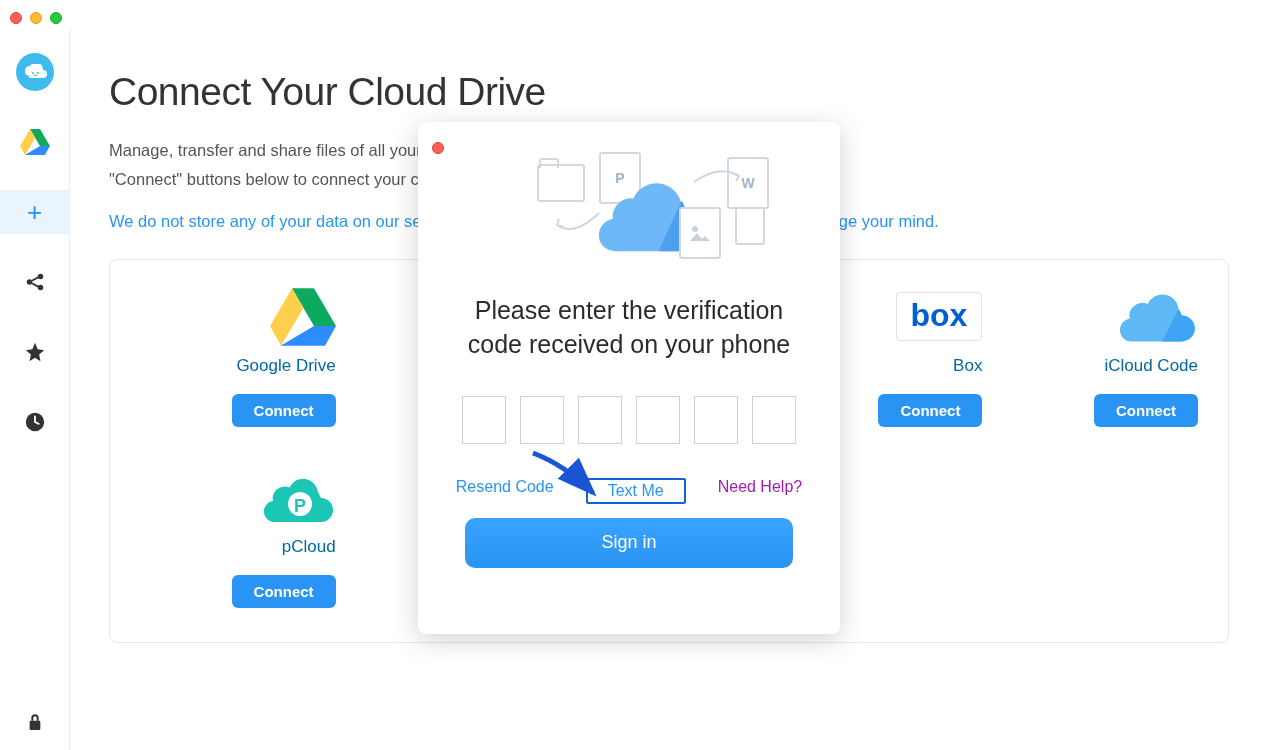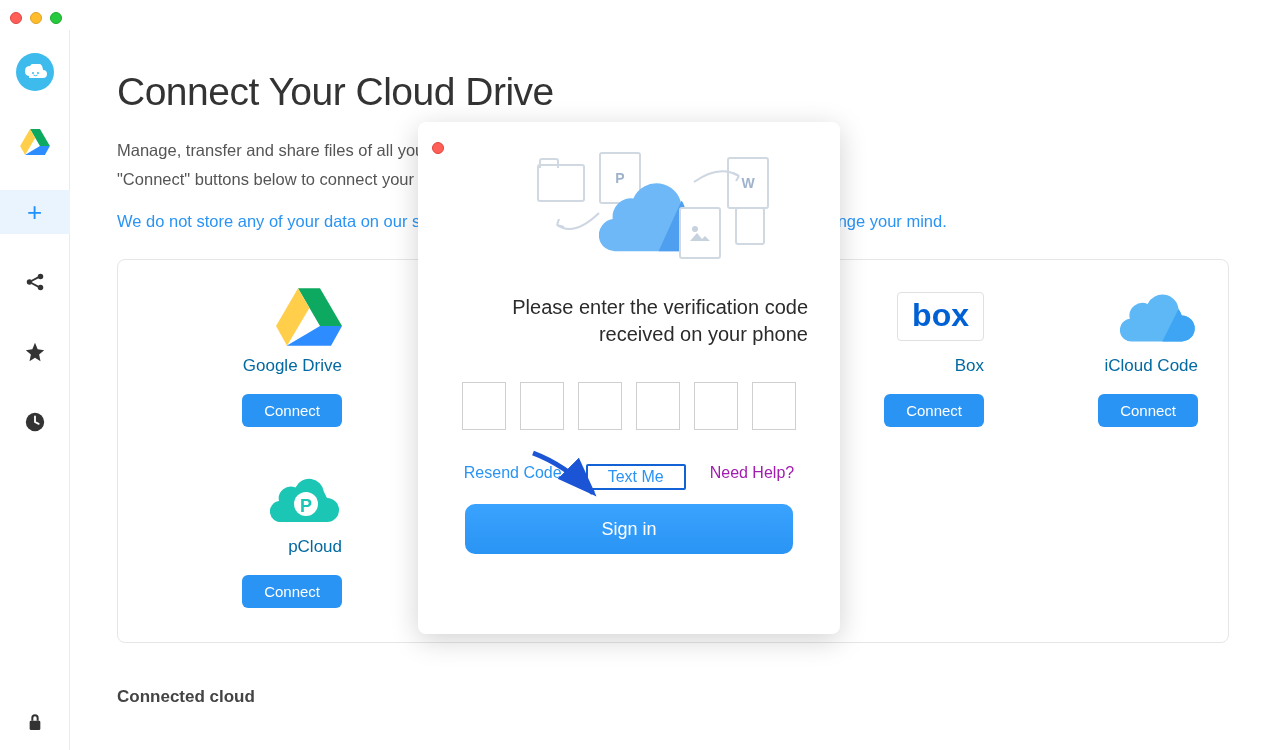--- a/index.html
+++ b/index.html
@@ -15,49 +15,49 @@
 
 .sidebar { position: absolute; top: 30px; left: 0; width: 70px; height: 720px; border-right: 1px solid #ececec; display: flex; flex-direction: column; align-items: center; padding-top: 20px; gap: 26px; }
 .sidebar-item { width: 70px; height: 44px; display: flex; align-items: center; justify-content: center; cursor: pointer; }
 .sidebar-item.active { background: #e9f4ff; }
 .app-logo { width: 38px; height: 38px; border-radius: 50%; background: #3dbbed; display: flex; align-items: center; justify-content: center; color:#fff; }
 .gdrive-side { width: 30px; height: 26px; }
 .plus-badge { color: #1f90ff; font-size: 26px; font-weight: 500; }
 .lock-wrap { margin-top: auto; margin-bottom: 18px; width: 70px; display:flex; justify-content:center; }
 
 
-.main { position: absolute; left: 117px; top: 70px; right: 40px; }
+.main { position: absolute; left: 109px; top: 70px; right: 40px; }
 .title { font-size: 39px; font-weight: 400; color: #333; letter-spacing: -0.5px; }
 .subtitle { margin-top: 22px; color: #555; font-size: 16.5px; line-height: 1.75; }
 .notice { margin-top: 18px; color: #2a94f4; font-size: 16.5px; }
 
 .grid-box { border: 1px solid #e6e6e6; border-radius: 8px; margin-top: 28px; padding: 28px 30px 34px; display: grid; grid-template-columns: repeat(5, 1fr); row-gap: 42px; column-gap: 20px; }
 .card { display: flex; flex-direction: column; align-items: flex-end; }
 .card-icon { height: 58px; display:flex; align-items:center; justify-content:center; }
 .card-name { margin-top: 10px; font-size: 17px; color: #0369a1; font-weight: 500; }
-.connect-btn { margin-top: 18px; background: #2a94f4; color: #fff; border: none; border-radius: 6px; padding: 8px 22px; font-size: 15px; cursor: pointer; }
+.connect-btn { margin-top: 18px; background: #2a94f4; color: #fff; border: none; border-radius: 6px; padding: 8px 22px; font-size: 15px; cursor: pointer; font-weight: bold; }
 
 .section-h { margin-top: 44px; font-size: 17px; color: #444; }
 
 
 .modal { position: absolute; left: 418px; top: 122px; width: 422px; height: 512px; background: #fff; border-radius: 8px; box-shadow: 0 6px 28px rgba(0,0,0,.18); display: flex; flex-direction: column; align-items: center; padding: 10px 0 0; }
 .modal .close-dot { position: absolute; top: 20px; left: 14px; width: 12px; height: 12px; border-radius: 50%; background:#ff5f56; border:1px solid #e0443e; cursor:pointer; }
 .hero { width: 300px; height: 120px; margin-top: 20px; position: relative; }
 .cloud-big { position:absolute; left:120px; top:25px; width:110px; height:75px; }
 .doc { position:absolute; width:42px; height:52px; border:2px solid #d0d8e2; border-radius:3px; background:#fff; display:flex; align-items:center; justify-content:center; font-size:14px; color:#9fb3cc; font-weight:600; }
 .doc.img-doc svg { display:block; }
 .folder { position:absolute; left:58px; top:12px; width:48px; height:38px; border:2px solid #d0d8e2; border-radius:3px; }
 .folder::before { content:""; position:absolute; top:-8px; left:0; width:16px; height:8px; border:2px solid #d0d8e2; border-bottom:none; border-radius:3px 3px 0 0; }
-.modal-title { margin-top: 22px; text-align:right; font-size: 20px; color: #2b2b2b; padding: 0 32px; line-height: 1.35; }
+.modal-title { margin-top: 22px; text-align:center; font-size: 25px; color: #2b2b2b; padding: 0 32px; line-height: 1.35; }
 .code-row { margin-top: 34px; display:flex; gap: 14px; }
 .code-box { width: 44px; height: 48px; border: 1px solid #cfcfcf; text-align:center; font-size: 24px; }
 .cursor-line { position:relative; }
 .cursor-line::after { content:""; position:absolute; left:50%; top:20%; width:1.5px; height:60%; background:#333; animation: blink 1.1s infinite; }
 @keyframes blink { 50% { opacity: 0; } }
-.link-row { margin-top: 34px; display:flex; gap: 24px; font-size: 16px; }
+.link-row { margin-top: 34px; display:flex; gap: 32px; font-size: 16px; }
 .link { color: #2a94f4; cursor:pointer; }
 .link.boxed { border: 2.5px solid #1262d6; padding: 2px 20px; border-radius: 2px; }
 .help { color: #a21caf; }
 .signin-btn { margin-top: 14px; width: 328px; height: 50px; background: linear-gradient(180deg,#3aa3ff,#2a94f4); color:#fff; border:none; border-radius:10px; font-size:18px; cursor:pointer; }
 
 
 .anno-arrow { position:absolute; left:525px; top:445px; pointer-events:none; }
 
 
 svg { display:block; }
@@ -204,21 +204,20 @@
             <path fill="#4285f4" d="M36 13a10 10 0 0 1 2 20h-6v-7h6a3 3 0 0 0 0-6z"></path>
             <path fill="#34a853" d="M10 33a10 10 0 0 1 6-18l2 7a3 3 0 0 0-2 4h16v7z"></path>
             <path fill="#fbbc04" d="M16 15a14 14 0 0 1 8-9v8a7 7 0 0 0-6 3z"></path>
           </svg>
       </div>
       <div class="card-name">Google Cloud</div>
       <button class="connect-btn">Connect</button>
     </div>
   </div>
 
-  <h3 class="section-h">Connected cloud</h3>
 </div>
 
 <div class="modal">
   <div class="close-dot"></div>
   <div class="hero">
     <div class="folder"></div>
     <div class="doc" style="left:120px; top:0;">P</div>
     <svg class="cloud-big" viewBox="0 0 48 32">
         <path fill="#6fb8f7" d="M36 12a11 11 0 0 0-21-3A8 8 0 0 0 6 18a7 7 0 0 0 2 14h30a8 8 0 0 0 0-16z"></path>
         <path fill="#4f9ff0" d="M26 32h12a8 8 0 0 0 0-16c0-2-1-5-2-6z"></path>

